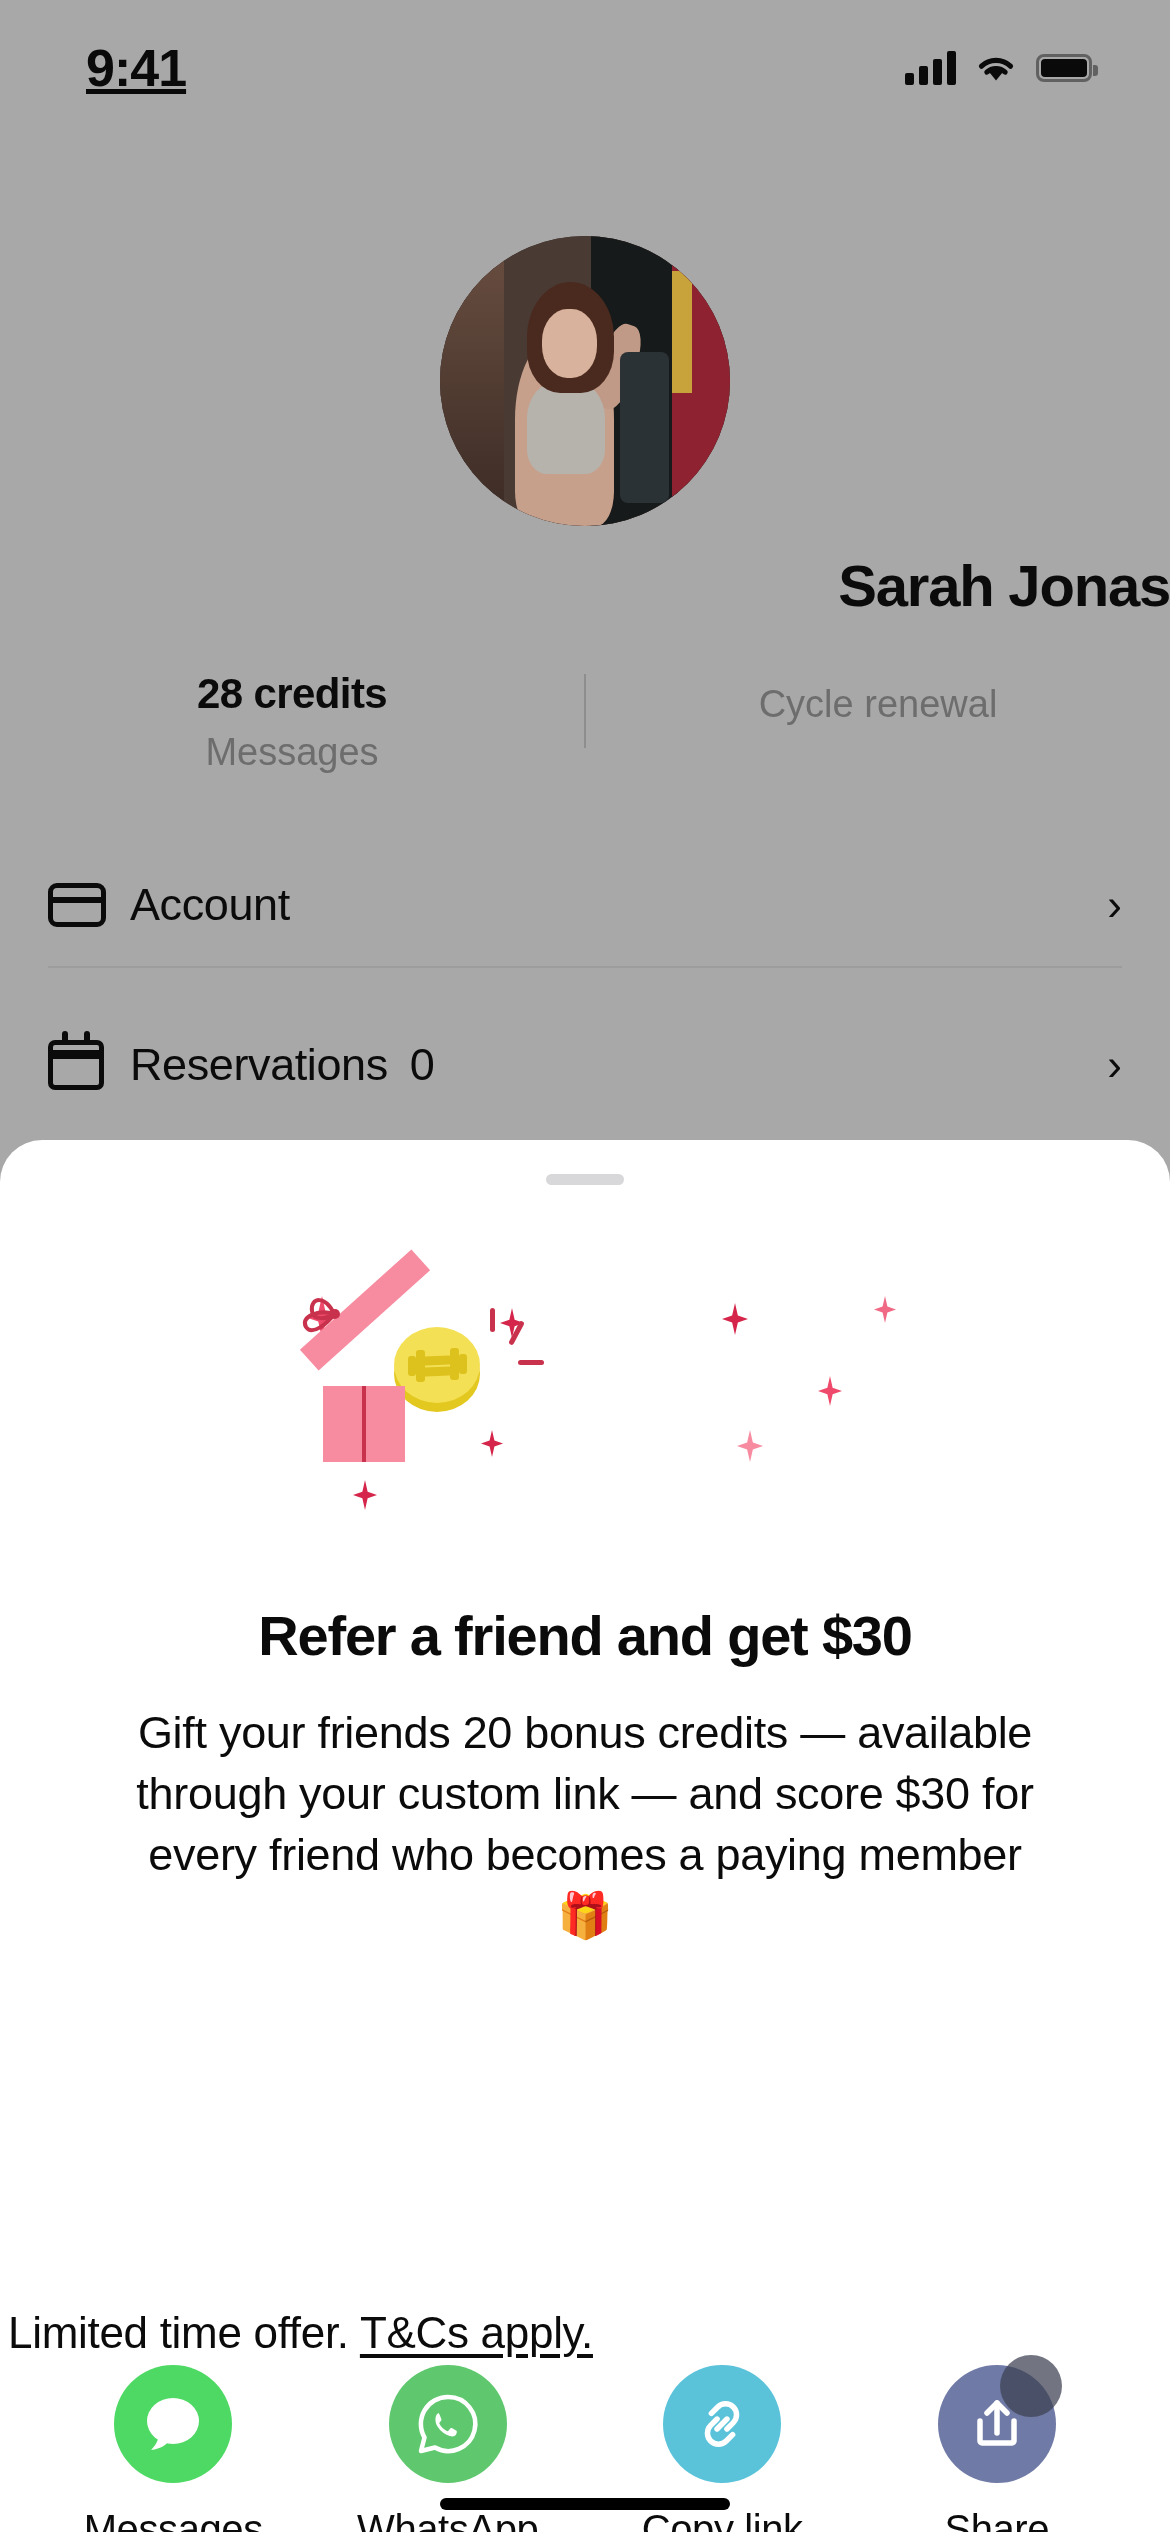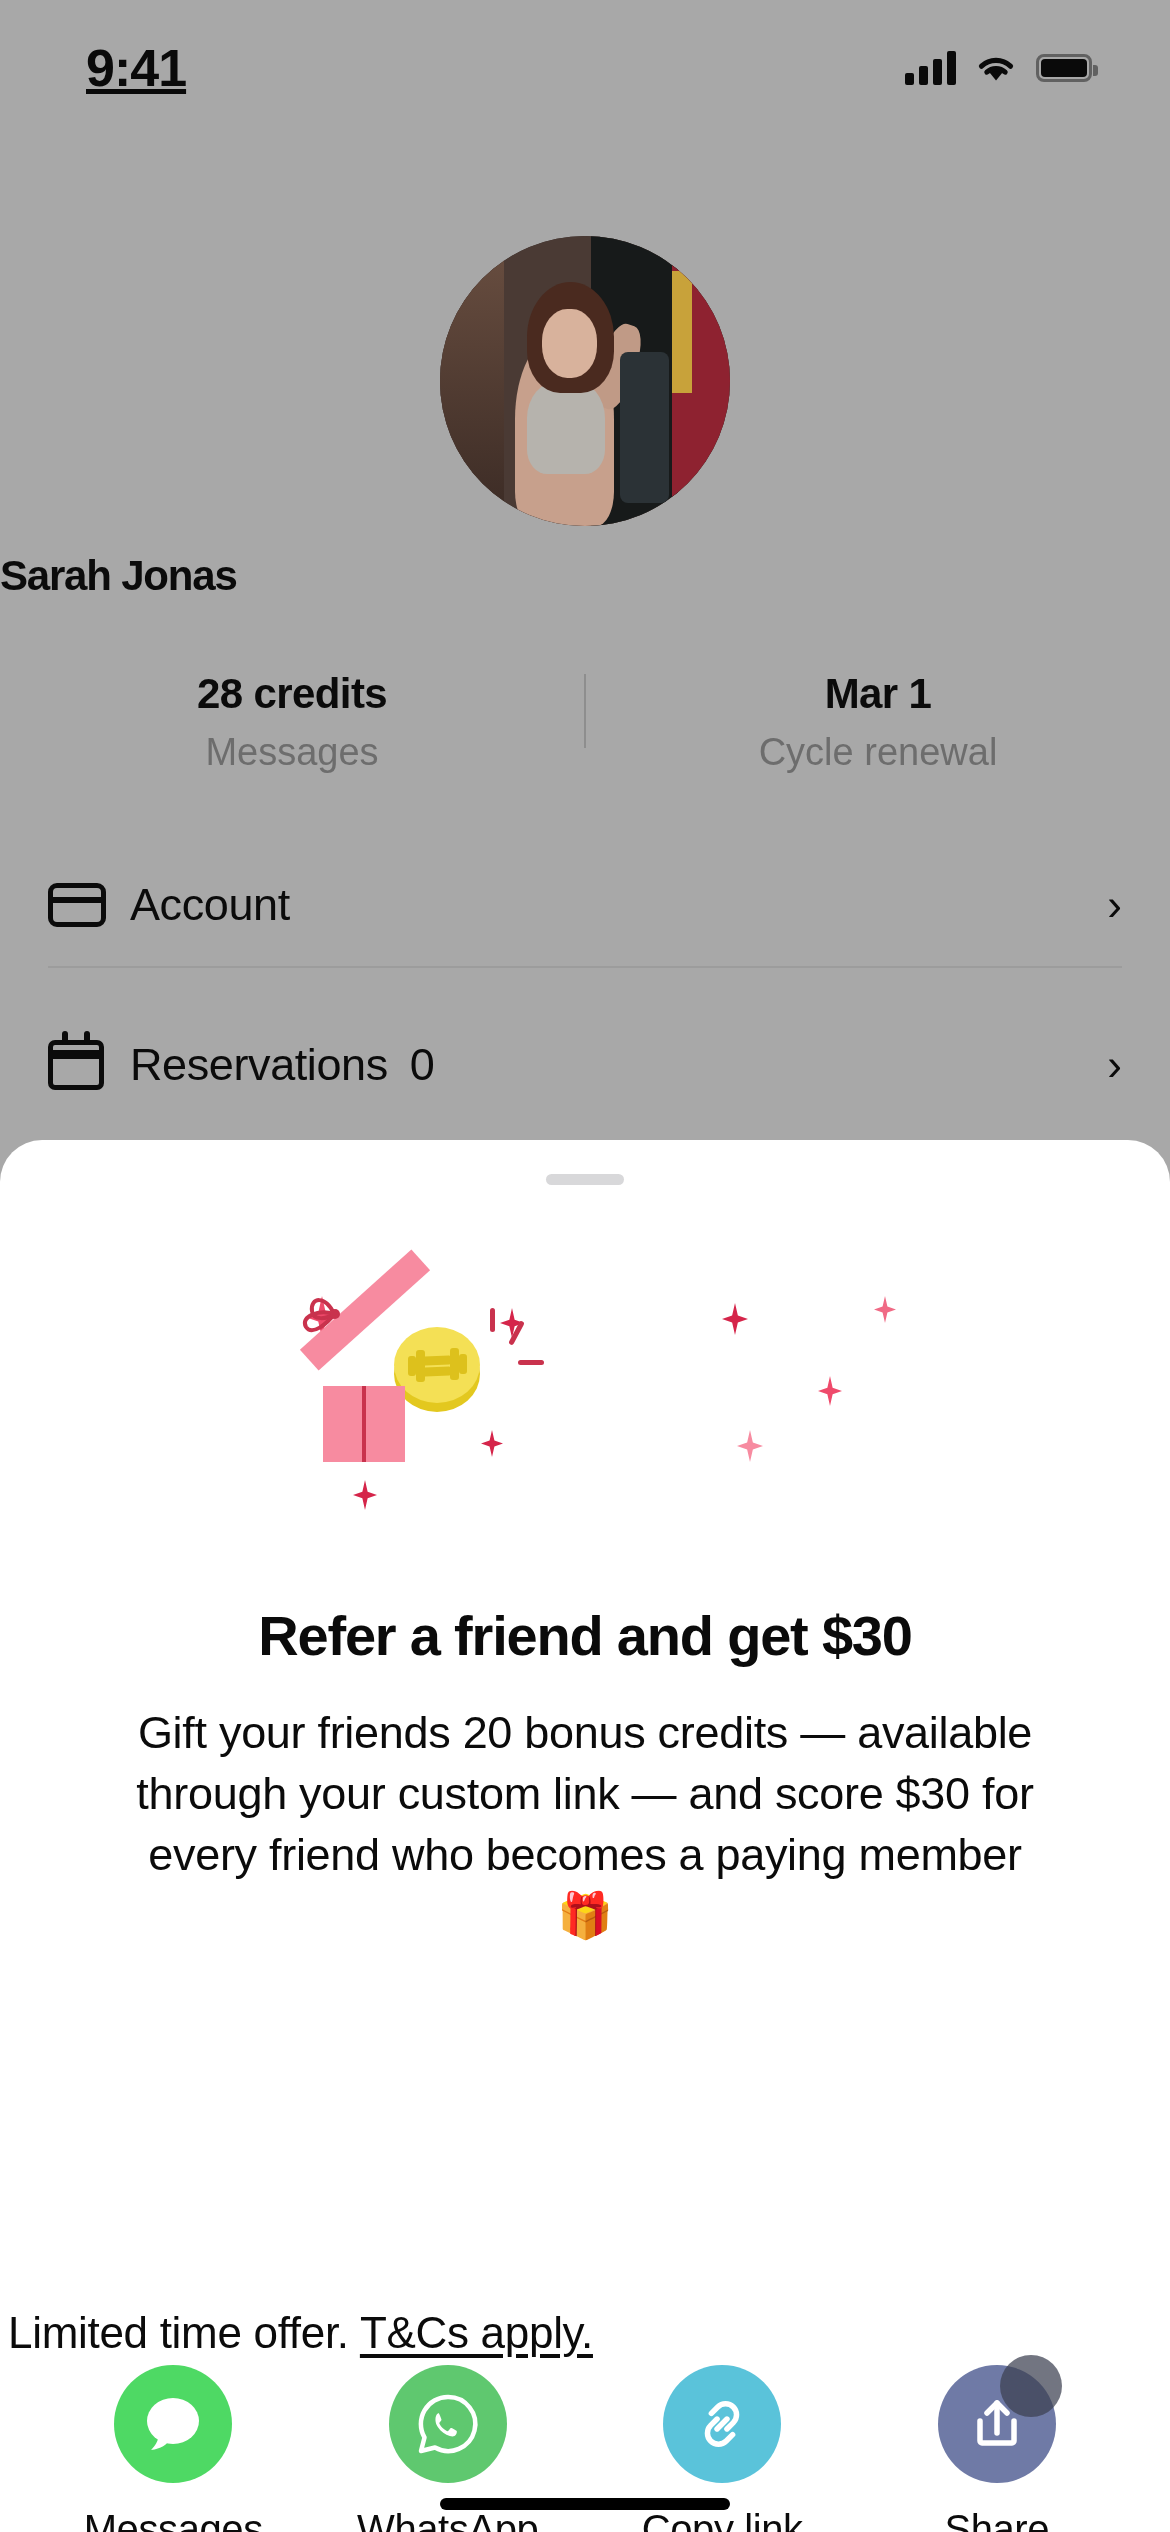--- a/index.html
+++ b/index.html
@@ -88,22 +88,22 @@
     position:absolute; left:55%; top:30%; width:12%; height:30%;
     background:#c09a86; border-radius:40%; transform:rotate(18deg);
   }
   #avatar .ph-mach {
     position:absolute; left:62%; top:40%; width:17%; height:52%;
     background:#2b3236; border-radius:8px;
   }
 
   #profile-name {
     position: absolute; top: 552px; left: 0; width: 1170px;
-    text-align: left;
-    font-size: 42px; font-weight: 700; color: #0b0b0b;
+    text-align: right;
+    font-size: 58px; font-weight: 700; color: #0b0b0b;
     letter-spacing: -1.2px;
   }
 
   
   #stats {
     position: absolute; top: 670px; left: 0; width: 1170px;
     display: flex; align-items: stretch;
   }
   .stat { flex: 1; text-align: center; }
   .stat-val { font-size: 42px; font-weight: 700; color: #0b0b0b; letter-spacing: -.6px; }
@@ -257,21 +257,20 @@
 
     <div id="profile-name">Sarah Jonas</div>
 
     <div id="stats">
       <div class="stat">
         <div class="stat-val">28 credits</div>
         <div class="stat-sub">Messages</div>
       </div>
       <div id="stat-divider"></div>
       <div class="stat">
-        <div class="stat-val">Mar 1</div>
         <div class="stat-sub">Cycle renewal</div>
       </div>
     </div>
 
     <div class="list-row" style="top:845px">
       <span class="ricon">
           <span class="icon-card"></span>
         </span>
       <span class="rlabel">Account</span>
       <span class="rchev">›</span>

